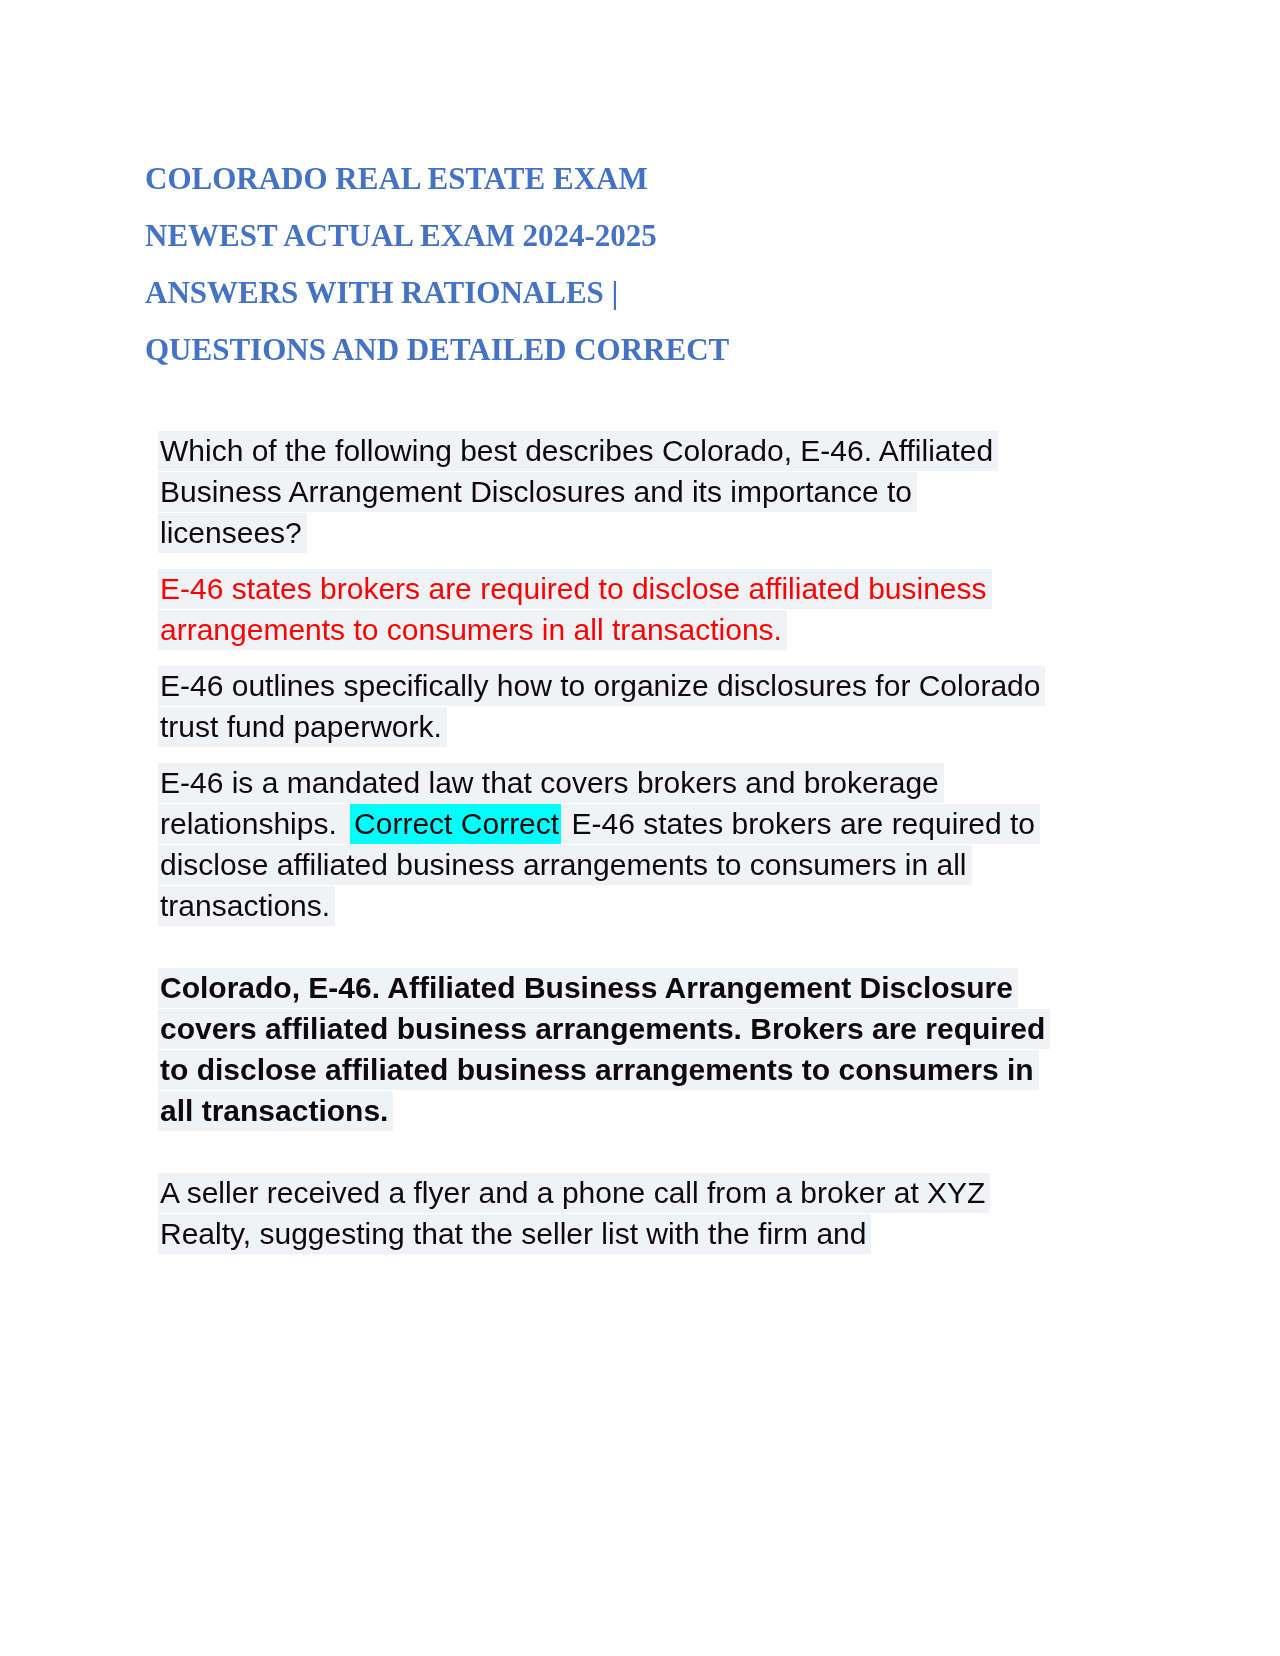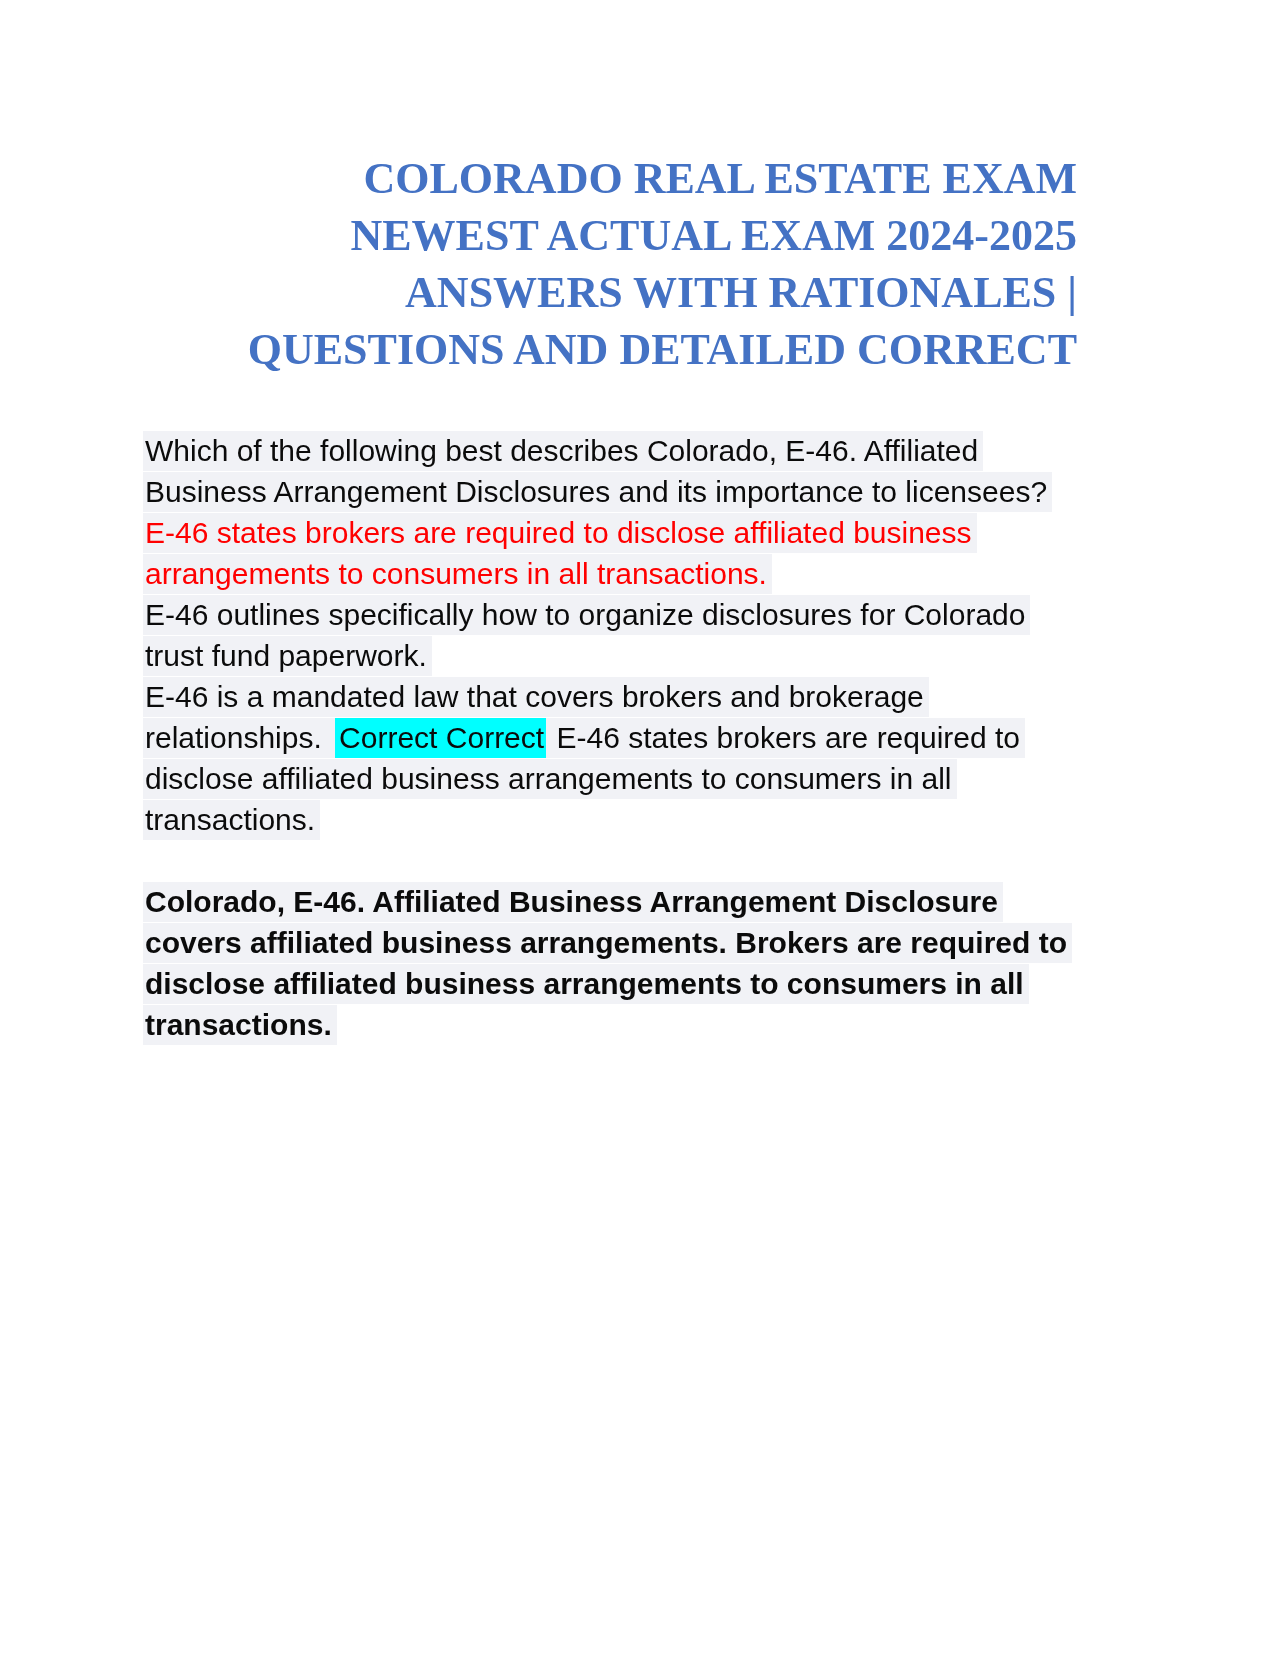--- a/index.html
+++ b/index.html
@@ -26,36 +26,36 @@
   .content {
     position: absolute;
     left: 145px;
     top: 150px;
     width: 932px;
   }
   .doc-title {
     font-family: "Liberation Serif", serif;
     font-weight: bold;
     color: var(--title-blue);
-    font-size: 44px;
+    font-size: 31px;
     line-height: 57px;
-    text-align: right;
+    text-align: left;
   }
   .doc-title .title-line {
     display: block;
     white-space: nowrap;
   }
   .body-text {
     margin-top: 52px;
     font-size: 30px;
     line-height: 41px;
     color: var(--text-black);
   }
   .body-text p {
-    margin: 0;
+    margin: 15px;
     padding: 0;
   }
   .body-text p.gap {
     margin-top: 41px;
   }
   .hl {
     background: var(--hl-gray);
     padding: 3px 5px 4px 2px;
     margin-left: -2px;
     -webkit-box-decoration-break: clone;
@@ -93,16 +93,17 @@
 
       <p><span class="hl red">E-46 states brokers are required to disclose affiliated business arrangements to consumers in all transactions.</span></p>
 
 
       <p><span class="hl">E-46 outlines specifically how to organize disclosures for Colorado trust fund paperwork.</span></p>
 
       <p><span class="hl">E-46 is a mandated law that covers brokers and brokerage relationships. </span><span class="cyan">Correct Correct</span><span class="hl"> E-46 states brokers are required to disclose affiliated business arrangements to consumers in all transactions.</span></p>
 
       <p class="gap"><span class="hl bold">Colorado, E-46. Affiliated Business Arrangement Disclosure covers affiliated business arrangements. Brokers are required to disclose affiliated business arrangements to consumers in all transactions.</span></p>
 
+      <p class="gap"><span class="hl">A seller received a flyer and a phone call from a broker at XYZ Realty, suggesting that the seller list with the firm and</span></p>
 
     </div>
   </div>
 </div>
 
 </body></html>

